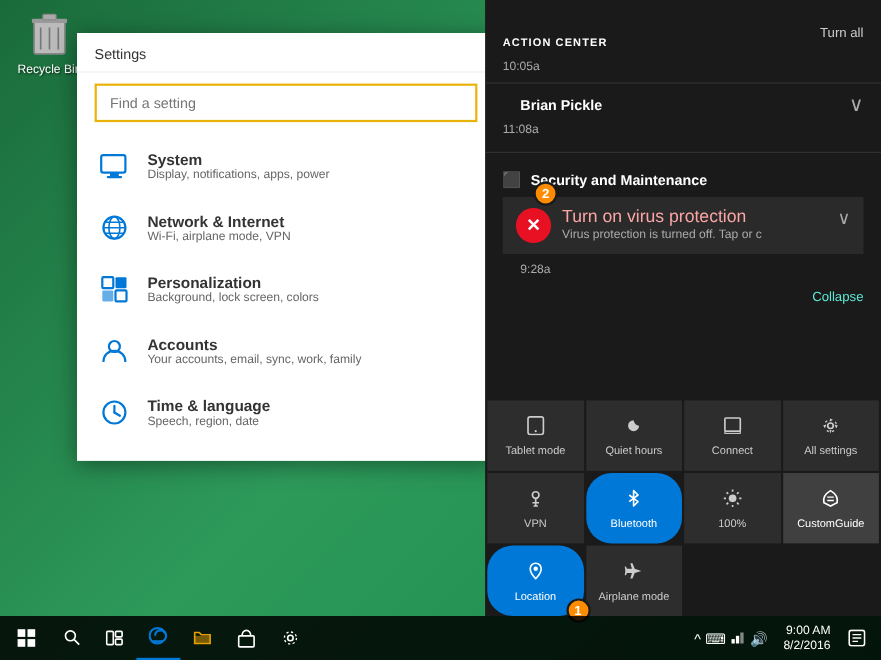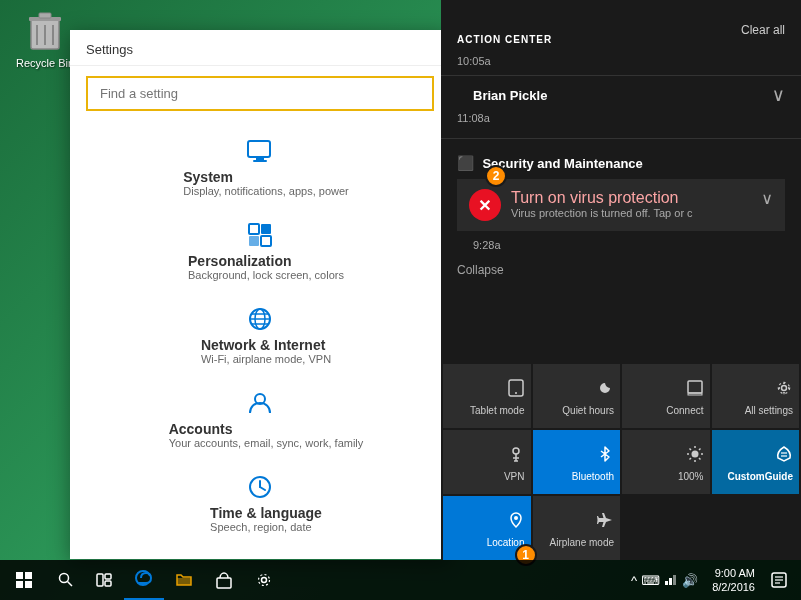--- a/index.html
+++ b/index.html
@@ -148,21 +148,20 @@
     }
     .settings-list {
       list-style: none;
       padding: 0 0 16px;
     }
     .settings-item {
       display: flex;
       align-items: center;
       padding: 10px 16px;
       cursor: pointer;
-      flex-direction: column;
     }
     .settings-item-icon {
       width: 36px;
       height: 36px;
       color: #0078d7;
       font-size: 22px;
       display: flex;
       align-items: center;
       justify-content: center;
       flex-shrink: 0;
@@ -305,53 +304,53 @@
       font-size: 16px;
       color: #aaa;
       cursor: pointer;
     }
     .ac-notif-card-time {
       font-size: 11px;
       color: #aaa;
       padding: 4px 16px;
     }
     .ac-collapse {
-      text-align: left;
+      text-align: right;
       padding: 4px 16px 8px;
       font-size: 12px;
-      color: #a3a3a3;
+      color: #5eead4;
       cursor: pointer;
     }
 
     
     .quick-actions {
       display: grid;
       grid-template-columns: repeat(4, 1fr);
       gap: 2px;
       padding: 0 2px;
       margin-top: auto;
     }
     .qa-btn {
       background: #2d2d2d;
       padding: 10px 6px 8px;
       text-align: center;
       cursor: pointer;
       display: flex;
       flex-direction: column;
-      align-items: flex-end;
+      align-items: center;
       gap: 4px;
       min-height: 64px;
       justify-content: center;
     }
     .qa-btn.active {
       background: #0078d7;
+      border-radius: 23px;
     }
     .qa-btn.active-light {
-      background: #0369a1;
-      font-weight: bold;
+      background: #404040;
     }
     .qa-icon {
       font-size: 16px;
       color: #ccc;
     }
     .qa-btn.active .qa-icon,
     .qa-btn.active-light .qa-icon {
       color: white;
     }
     .qa-label {
@@ -415,44 +414,44 @@
             </svg>
         </div>
         <div class="settings-item-text">
           <div class="settings-item-title">System</div>
           <div class="settings-item-subtitle">Display, notifications, apps, power</div>
         </div>
       </li>
       <li class="settings-item">
         <div class="settings-item-icon">
           <svg width="28" height="28" viewBox="0 0 28 28">
-              <rect x="3" y="3" width="10" height="10" rx="1" fill="none" stroke="#0078d7" stroke-width="2"></rect>
-              <rect x="15" y="3" width="10" height="10" rx="1" fill="#0078d7"></rect>
-              <rect x="3" y="15" width="10" height="10" rx="1" fill="#0078d7" opacity="0.6"></rect>
-              <rect x="15" y="15" width="10" height="10" rx="1" fill="none" stroke="#0078d7" stroke-width="2"></rect>
-            </svg>
-        </div>
-        <div class="settings-item-text">
-          <div class="settings-item-title">Personalization</div>
-          <div class="settings-item-subtitle">Background, lock screen, colors</div>
-        </div>
-      </li>
-      <li class="settings-item">
-        <div class="settings-item-icon">
-          <svg width="28" height="28" viewBox="0 0 28 28">
               <circle cx="14" cy="14" r="10" fill="none" stroke="#0078d7" stroke-width="2"></circle>
               <ellipse cx="14" cy="14" rx="5" ry="10" fill="none" stroke="#0078d7" stroke-width="1.5"></ellipse>
               <line x1="4" y1="14" x2="24" y2="14" stroke="#0078d7" stroke-width="1.5"></line>
               <line x1="5" y1="9" x2="23" y2="9" stroke="#0078d7" stroke-width="1.5"></line>
               <line x1="5" y1="19" x2="23" y2="19" stroke="#0078d7" stroke-width="1.5"></line>
             </svg>
         </div>
         <div class="settings-item-text">
           <div class="settings-item-title">Network &amp; Internet</div>
           <div class="settings-item-subtitle">Wi-Fi, airplane mode, VPN</div>
+        </div>
+      </li>
+      <li class="settings-item">
+        <div class="settings-item-icon">
+          <svg width="28" height="28" viewBox="0 0 28 28">
+              <rect x="3" y="3" width="10" height="10" rx="1" fill="none" stroke="#0078d7" stroke-width="2"></rect>
+              <rect x="15" y="3" width="10" height="10" rx="1" fill="#0078d7"></rect>
+              <rect x="3" y="15" width="10" height="10" rx="1" fill="#0078d7" opacity="0.6"></rect>
+              <rect x="15" y="15" width="10" height="10" rx="1" fill="none" stroke="#0078d7" stroke-width="2"></rect>
+            </svg>
+        </div>
+        <div class="settings-item-text">
+          <div class="settings-item-title">Personalization</div>
+          <div class="settings-item-subtitle">Background, lock screen, colors</div>
         </div>
       </li>
       <li class="settings-item">
         <div class="settings-item-icon">
           <svg width="28" height="28" viewBox="0 0 28 28">
               <circle cx="14" cy="10" r="5" fill="none" stroke="#0078d7" stroke-width="2"></circle>
               <path d="M4 24 c0-6 4-10 10-10 s10 4 10 10" fill="none" stroke="#0078d7" stroke-width="2"></path>
             </svg>
         </div>
         <div class="settings-item-text">
@@ -472,21 +471,21 @@
           <div class="settings-item-title">Time &amp; language</div>
           <div class="settings-item-subtitle">Speech, region, date</div>
         </div>
       </li>
     </ul>
   </div>
 
   <div class="action-center">
     <div class="ac-header">
       <span class="ac-title">ACTION CENTER</span>
-      <span class="ac-clear-all">Clear all</span>
+      <span class="ac-clear-all">Turn all</span>
     </div>
     <div class="ac-time-small">10:05a</div>
 
     <div class="ac-notification">
       <div class="ac-notification-header">
         <span class="ac-notif-user">Brian Pickle</span>
         <span class="ac-notif-expand">∨</span>
       </div>
       <div class="ac-notif-time">11:08a</div>
     </div>

